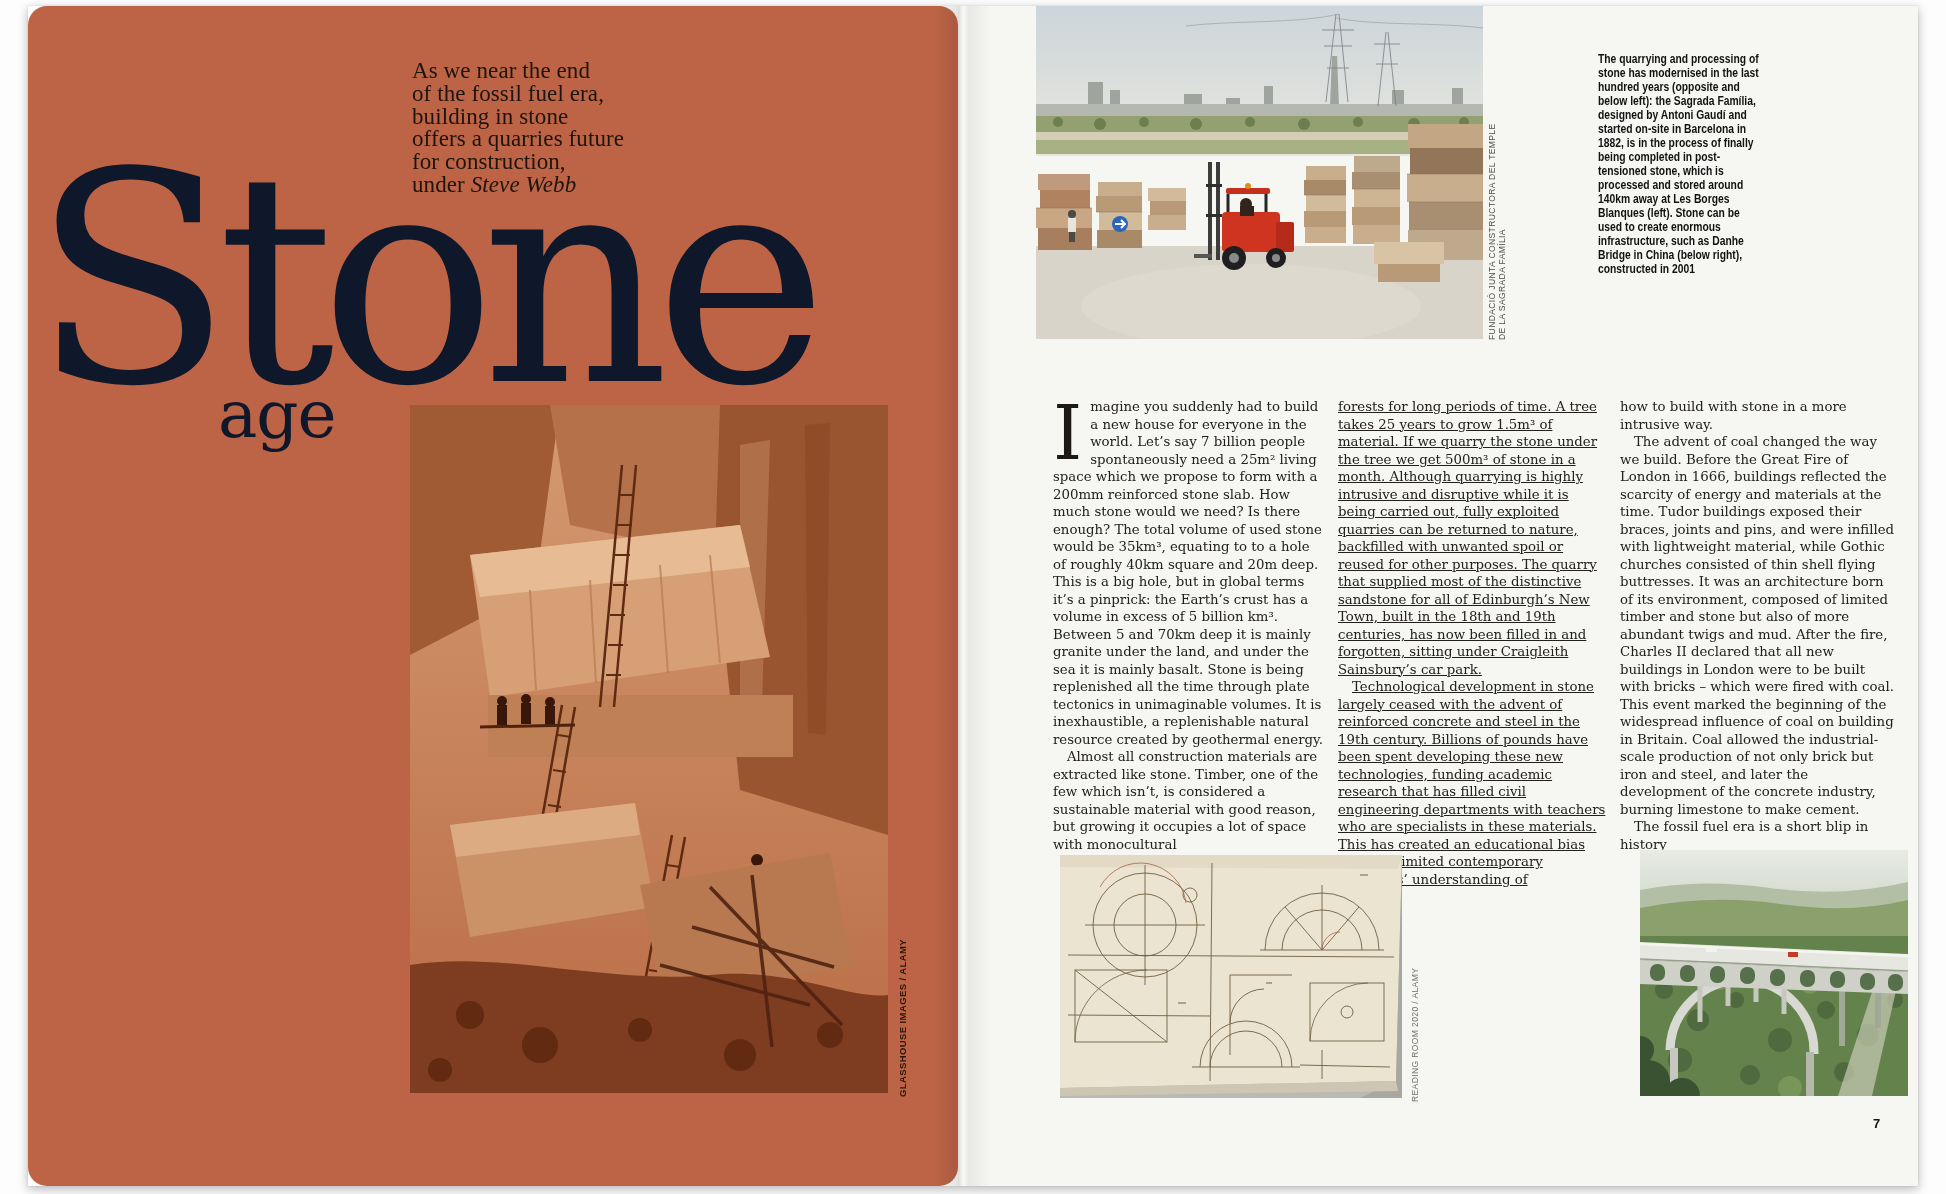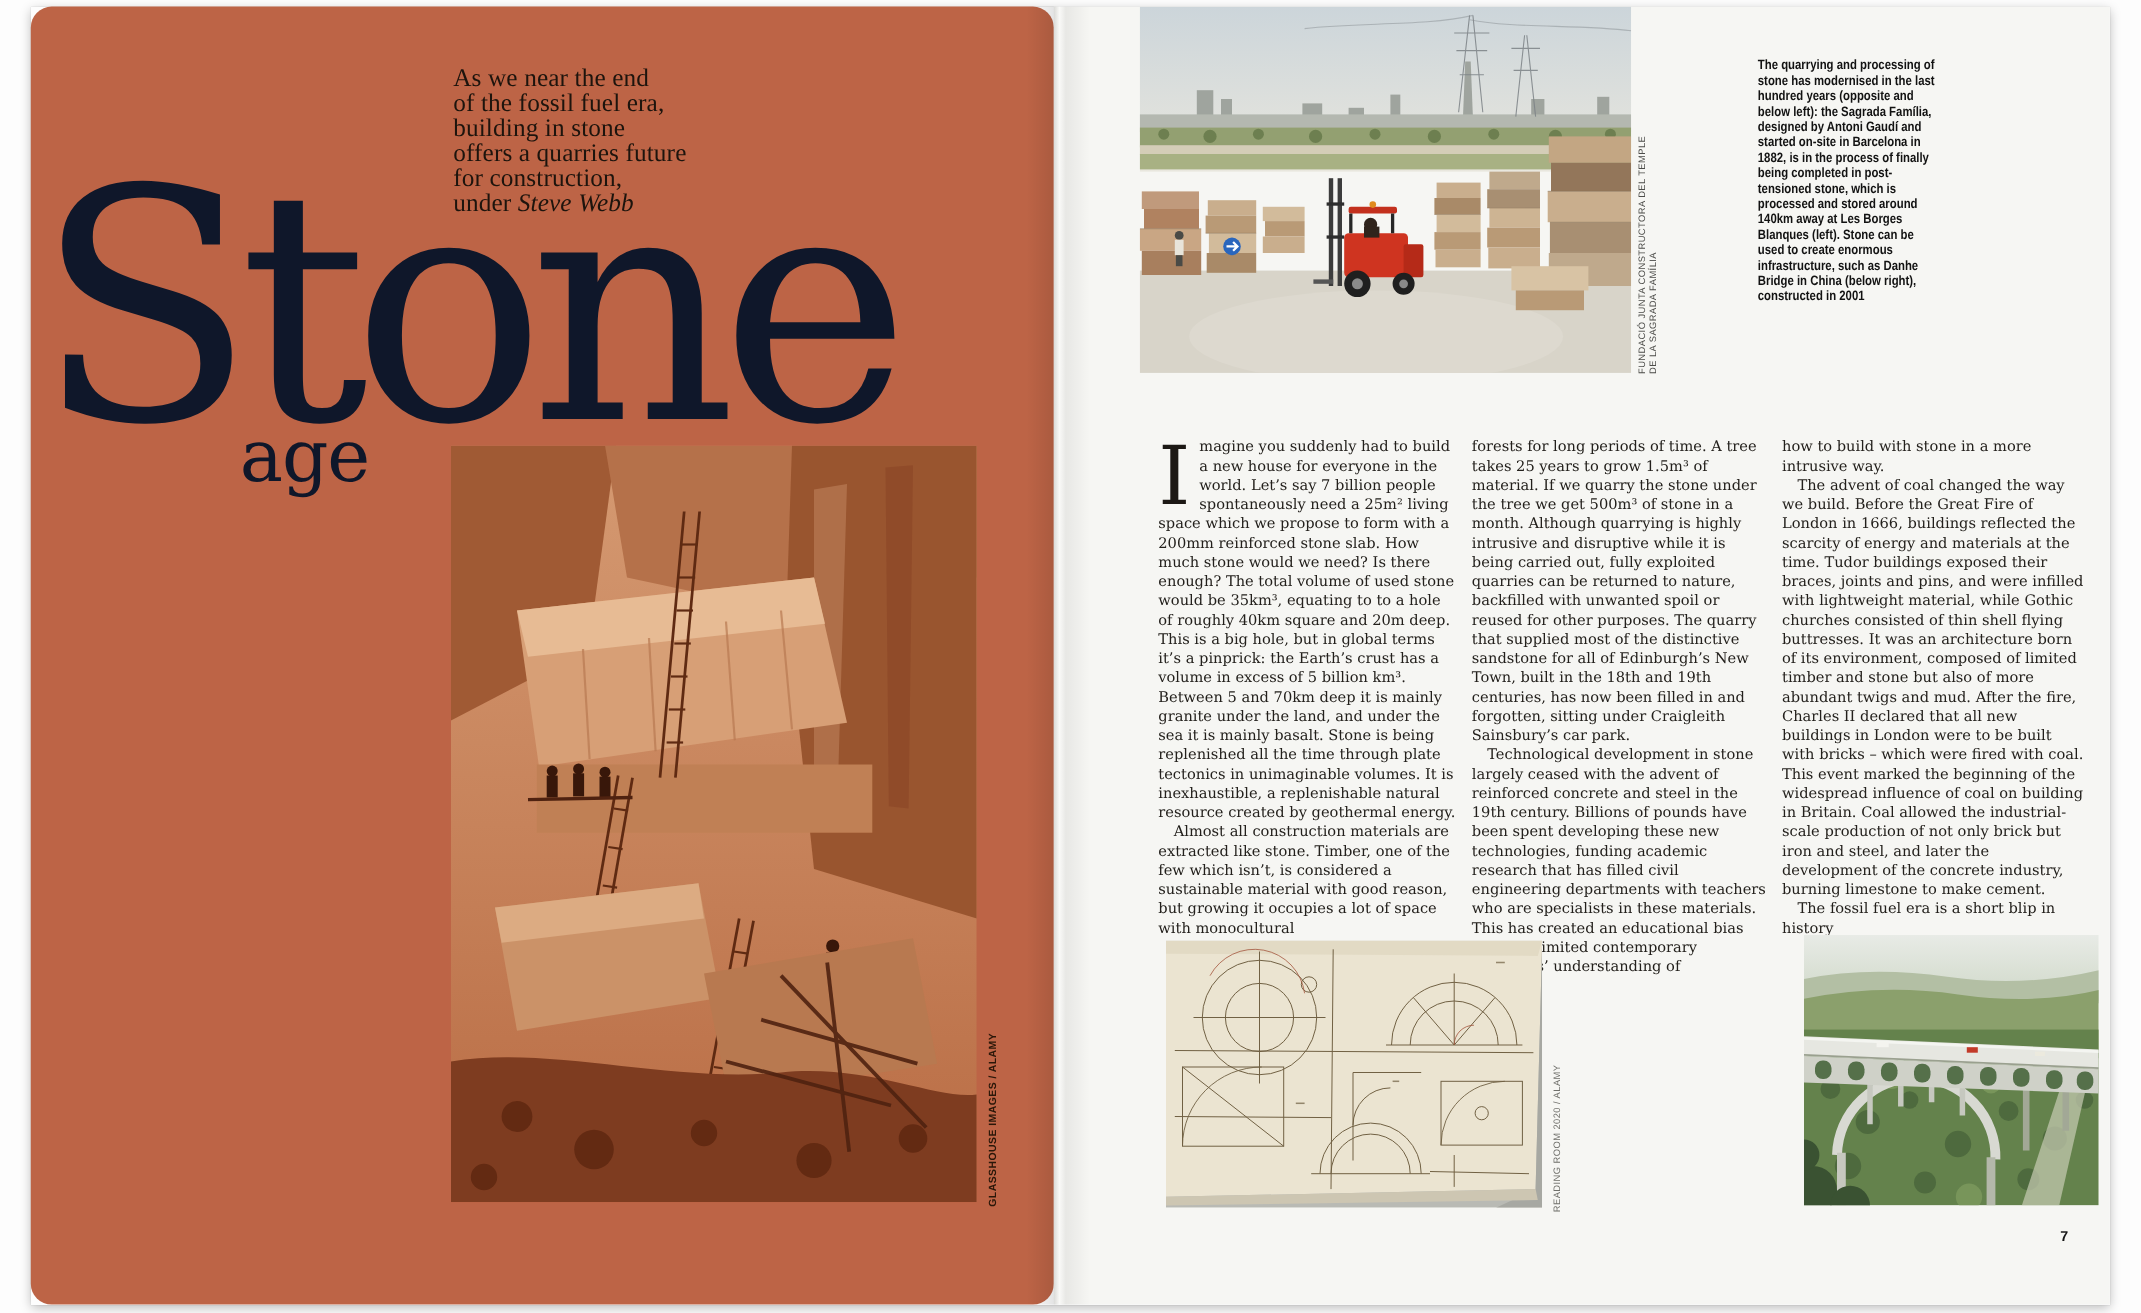--- a/index.html
+++ b/index.html
@@ -33,21 +33,21 @@
 
   
   .photo-top { left:1008px; top:0; width:447px; height:333px; }
   .caption { position:absolute; left:1570px; top:46px; width:192px;
              font-family:"Liberation Sans", sans-serif; font-weight:700; font-size:12.3px;
              line-height:14px; color:#121212; transform:scaleX(.84); transform-origin:left top;
              letter-spacing:0; }
   .col { position:absolute; top:392px; width:270px; font-family:"DejaVu Serif", serif;
          font-size:13.3px; line-height:17.5px; color:#23201c; text-align:left; }
   .col1 { left:1025px; }
-  .col2 { left:1310px; }
+  .col2 { left:1310px;text-decoration:underline; }
   .col3 { left:1592px; width:277px; }
   .col p.ind { text-indent:14px; }
   .dropcap { float:left; font-family:"DejaVu Serif", serif; font-size:74px; line-height:58px;
              padding:6px 8px 0 0; color:#1c1814; }
   .photo-drawings { left:1032px; top:849px; width:342px; height:243px; }
   .photo-bridge { left:1612px; top:844px; width:268px; height:246px; }
   .pagenum { position:absolute; left:1845px; top:1110px; font-weight:700; font-size:13px; color:#151515; }
 </style>
 </head>
 <body>

